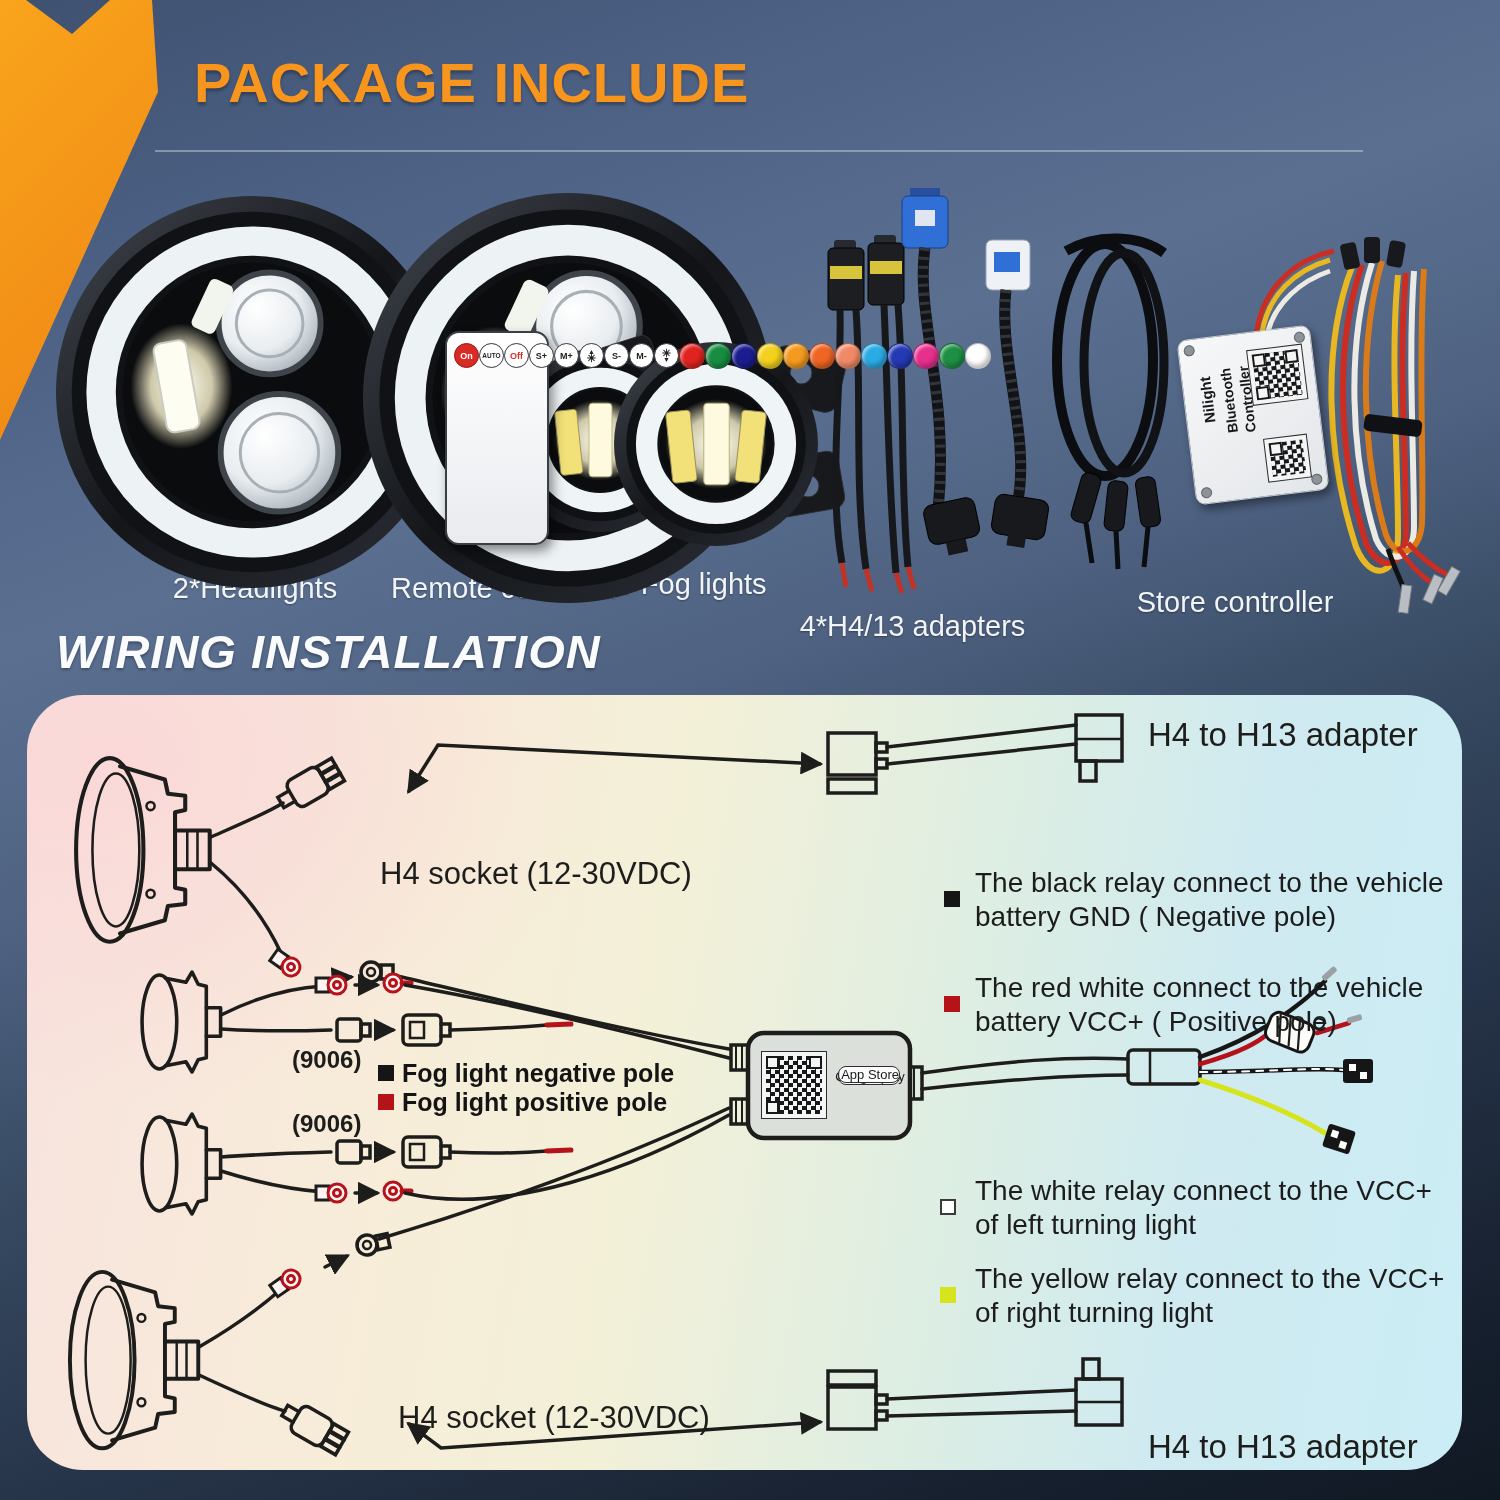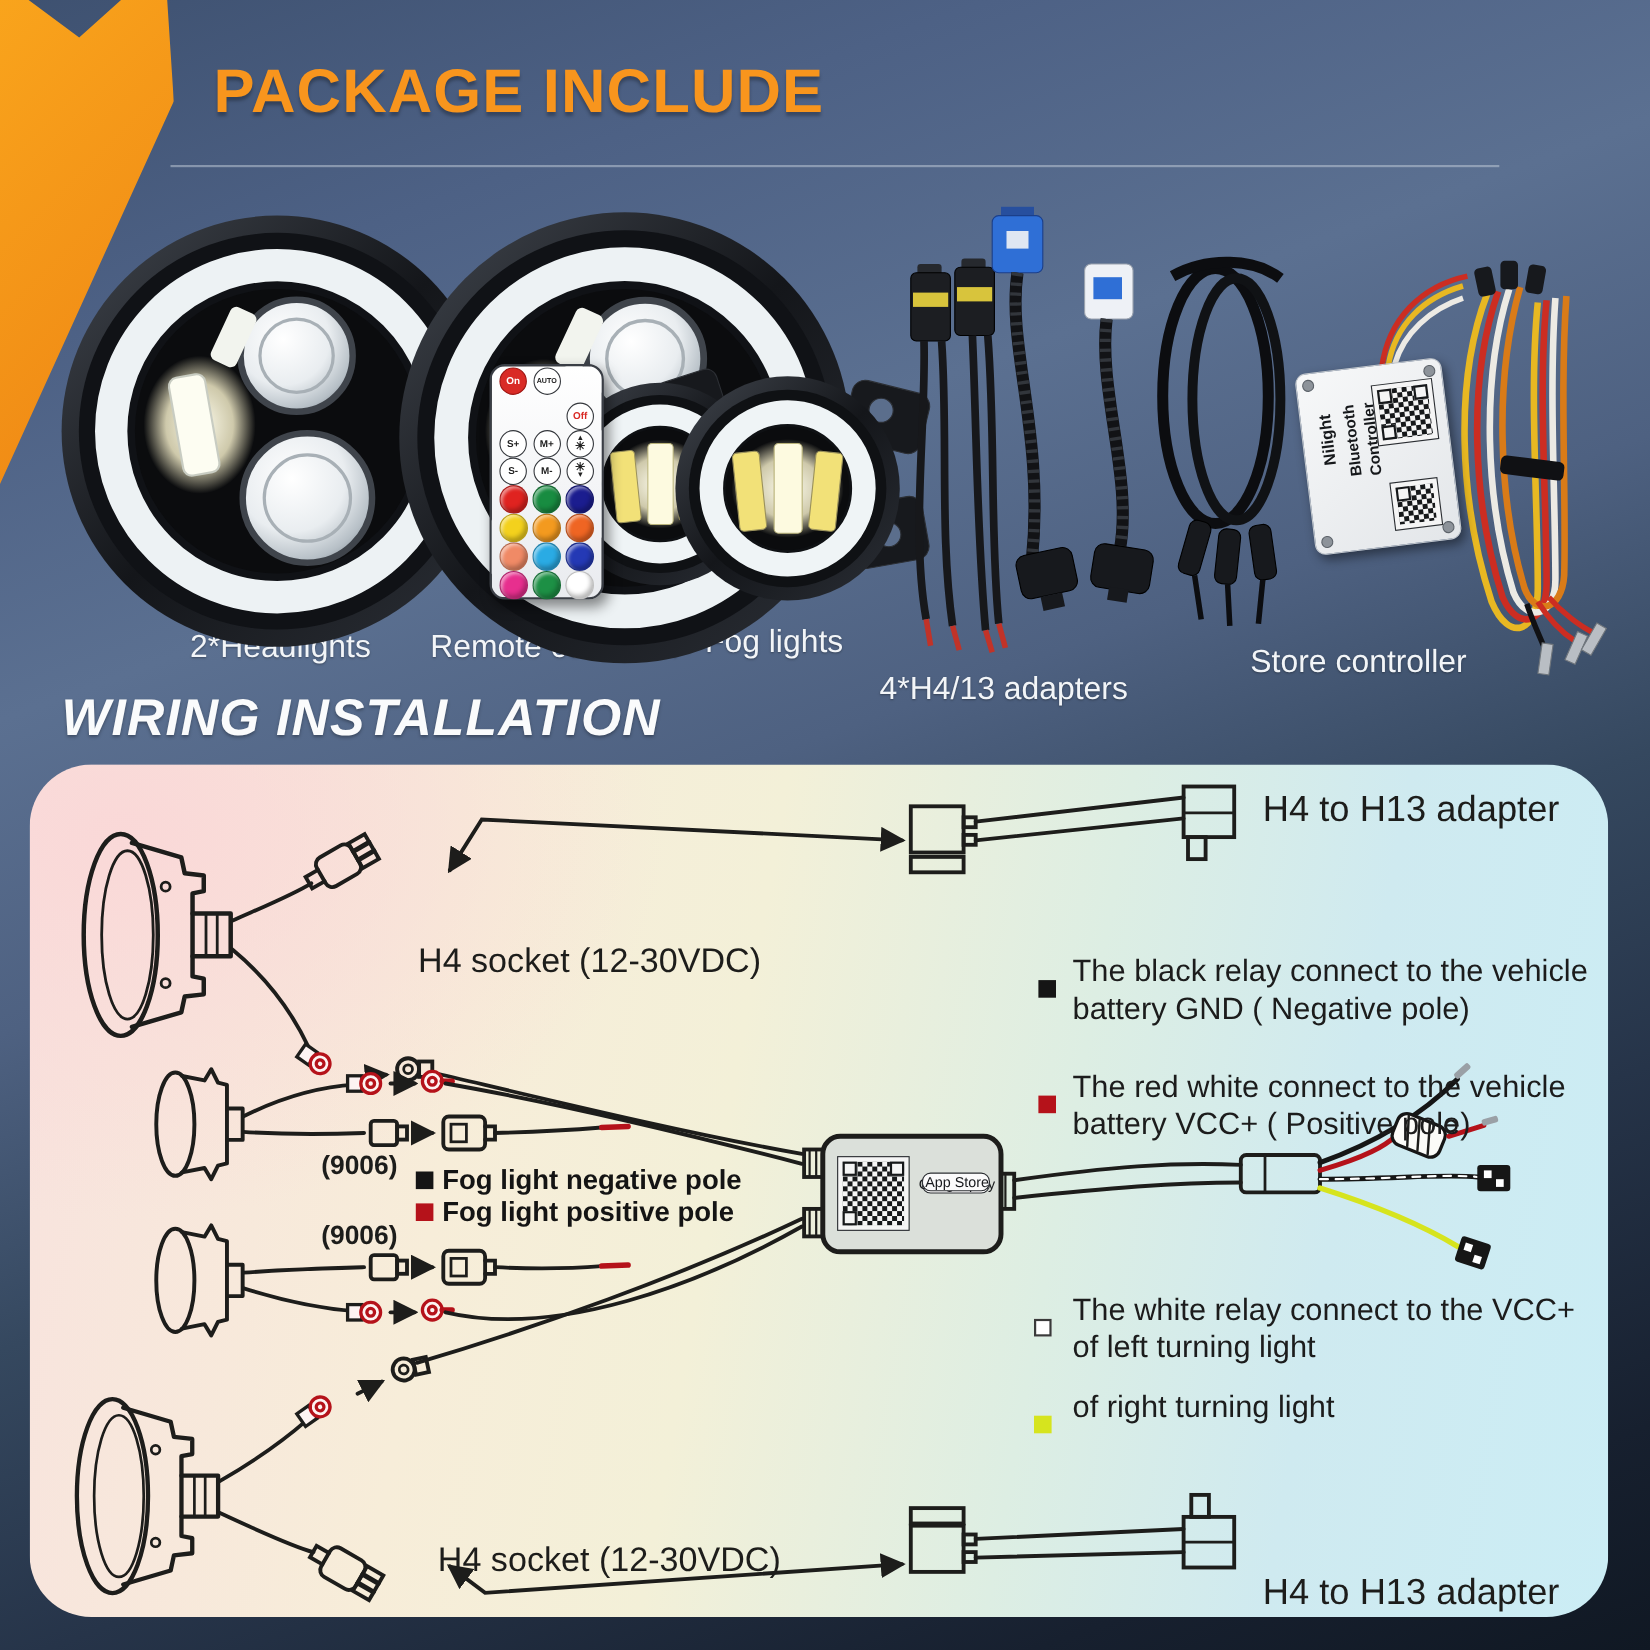--- a/index.html
+++ b/index.html
@@ -17,27 +17,27 @@
   .wi-title{left:56px;top:624px;font-size:47px;font-weight:bold;font-style:italic;color:#fafbfc;
     letter-spacing:1px;text-shadow:0 2px 3px rgba(0,0,0,.3);white-space:nowrap;}
   .panel{left:27px;top:695px;width:1435px;height:775px;border-radius:56px;
     background:
      radial-gradient(ellipse 700px 500px at 6% 8%,rgba(250,215,215,.9),rgba(250,215,215,0) 70%),
      linear-gradient(100deg,#f8e2de 0%,#f7edd9 28%,#f3f0d8 44%,#ddeee3 64%,#cfeaf0 80%,#cbedf5 100%);}
   
   .remote{left:445px;top:331px;width:104px;height:214px;border-radius:14px;z-index:5;
     background:linear-gradient(180deg,#ffffff,#e9ebef);border:2px solid #3a3e45;
     box-shadow:4px 6px 12px rgba(0,0,0,.45);padding:10px 7px 8px 7px;box-sizing:border-box;
-    display:flex;flex-direction:column;justify-content:center;}
+    display:flex;flex-direction:row;justify-content:flex-start;}
   .rrow{display:flex;justify-content:space-between;}
   .rbtn{width:25px;height:25px;border-radius:50%;border:1.6px solid #34373c;background:#fff;
     display:flex;align-items:center;justify-content:center;font-size:9px;font-weight:bold;color:#222;
     box-sizing:border-box;}
   .rbtn.on{background:#d92b26;color:#fff;border-color:#9e1613;}
-  .rbtn.off{color:#d92b26;margin-top:32px;}
+  .rbtn.off{color:#d92b26;}
   .rbtn.auto{font-size:6.5px;}
   .ricon{display:flex;flex-direction:column;align-items:center;line-height:.75;}
   .ricon .a{font-size:7px;} .ricon .s{font-size:11px;}
   .cbtn{width:26px;height:26px;border-radius:50%;border:1px solid rgba(0,0,0,.25);
     box-shadow:inset -2px -3px 4px rgba(0,0,0,.28),inset 2px 2px 3px rgba(255,255,255,.5);box-sizing:border-box;}
   
   .nbox{left:1186px;top:332px;width:132px;height:164px;border-radius:10px;z-index:4;
     background:linear-gradient(145deg,#f7f8f9,#e3e6e9);border:1px solid #c2c7cc;
     box-shadow:3px 5px 10px rgba(0,0,0,.45);transform:rotate(-7deg);}
   .nbox .screw{position:absolute;width:9px;height:9px;border-radius:50%;background:#8d939a;border:1px solid #5d636a;}
@@ -469,16 +469,17 @@
     <div>The red white connect to the vehicle</div>
       <div>battery VCC+ ( Positive pole)</div>
   </div>
   <div class="swatch outline" style="left:940px;top:1199px;"></div>
   <div class="abs note" style="left:975px;top:1174px;">
     <div>The white relay connect to the VCC+</div>
       <div>of left turning light</div>
   </div>
   <div class="swatch" style="left: 940px; top: 1287px; background: rgb(214, 228, 30);"></div>
   <div class="abs note" style="left:975px;top:1262px;">
+    <div>The yellow relay connect to the VCC+</div>
       <div>of right turning light</div>
   </div>
 
 </div>
 
 </body></html>

